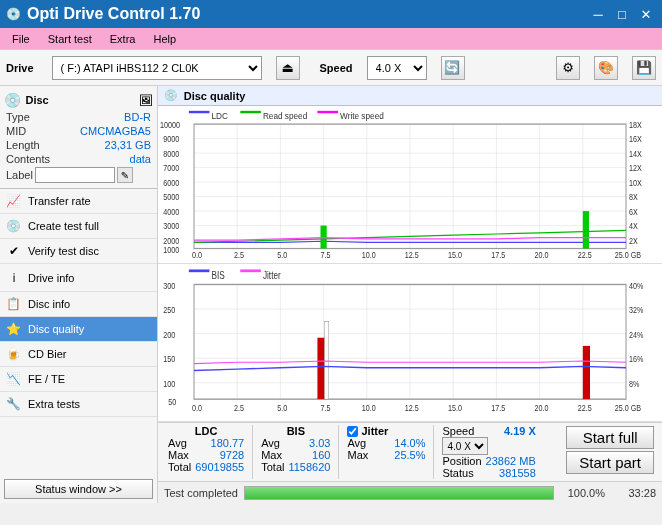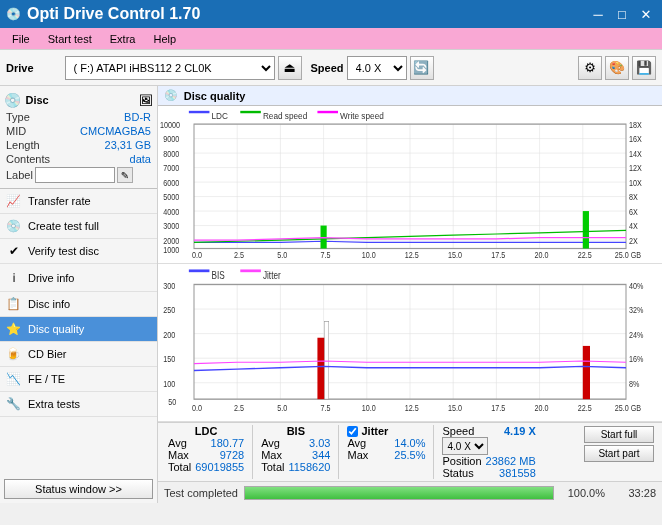--- a/index.html
+++ b/index.html
@@ -9,23 +9,23 @@
     .title-bar { background: #1a6eb5; color: white; display: flex; align-items: center; justify-content: space-between; padding: 4px 6px; height: 28px; }
     .title-bar-left { display: flex; align-items: center; gap: 6px; font-size: 12px; font-weight: 500; }
     .title-bar-right { display: flex; gap: 4px; }
     .title-btn { color: white; background: transparent; border: none; cursor: pointer; font-size: 13px; width: 20px; height: 20px; display: flex; align-items: center; justify-content: center; }
     
     
     .menu-bar { background: #f9a8d4; display: flex; align-items: center; gap: 2px; padding: 2px 4px; height: 22px; border-bottom: 1px solid #d0d0d0; }
     .menu-item { padding: 2px 8px; cursor: pointer; font-size: 11px; }
     
     
-    .toolbar { background: #f5f5f5; display: flex; align-items: center; padding: 3px 6px; gap: 3px; height: 36px; border-bottom: 1px solid #d0d0d0; }
+    .toolbar { background: #f5f5f5; display: flex; align-items: center; padding: 3px 6px; gap: 14px; height: 36px; border-bottom: 1px solid #d0d0d0; }
     .toolbar-label { font-size: 11px; font-weight: 600; margin-right: 4px; }
-    .drive-select { height: 24px; font-size: 11px; border: 1px solid #999; background: white; padding: 1px 4px; min-width: 210px; margin-left: 24px; }
+    .drive-select { height: 24px; font-size: 11px; border: 1px solid #999; background: white; padding: 1px 4px; min-width: 210px; }
     .toolbar-icon-btn { width: 24px; height: 24px; border: 1px solid #aaa; background: linear-gradient(to bottom, #fff, #e0e0e0); cursor: pointer; display: flex; align-items: center; justify-content: center; font-size: 13px; }
     .speed-label { font-size: 11px; font-weight: 600; margin-left: 6px; }
     .speed-select { height: 24px; font-size: 11px; border: 1px solid #999; background: white; padding: 1px 4px; width: 60px; }
     .toolbar-spacer { flex: 1; }
     
     
     .main { display: flex; height: calc(525px - 28px - 22px - 36px - 22px); }
     
     
     .sidebar { width: 158px; background: #f5f5f5; border-right: 1px solid #d0d0d0; display: flex; flex-direction: column; }
@@ -53,21 +53,21 @@
     
     
     .charts-area { flex: 1; display: flex; flex-direction: column; padding: 0; }
     .chart-wrapper { flex: 1; position: relative; border-bottom: 1px solid #ddd; }
     .chart-svg { width: 100%; height: 100%; }
     
     
     .stats-bar { background: #f5f5f5; border-top: 1px solid #d0d0d0; padding: 2px 4px; display: flex; align-items: flex-start; gap: 0; }
     
     .btn-right { display: flex; flex-direction: column; gap: 2px; padding: 1px 4px; }
-    .action-btn { padding: 2px 12px; font-size: 10px; border: 1px solid #999; background: linear-gradient(to bottom, #fff, #e0e0e0); cursor: pointer; min-width: 70px; text-align: center; }
+    .action-btn { padding: 2px 12px; font-size: 15px; border: 1px solid #999; background: linear-gradient(to bottom, #fff, #e0e0e0); cursor: pointer; min-width: 70px; text-align: center; }
     
     
     .progress-bar-container { background: #f0f0f0; border-top: 1px solid #d0d0d0; padding: 3px 6px; display: flex; align-items: center; gap: 6px; height: 22px; }
     .progress-bar-outer { flex: 1; background: #e0e0e0; border: 1px solid #aaa; height: 14px; }
     .progress-bar-inner { height: 100%; background: linear-gradient(to bottom, #80e080, #40c040); }
     .progress-text { font-size: 11px; color: #333; min-width: 45px; text-align: right; }
     .status-text { font-size: 11px; color: #333; min-width: 60px; }
     
     .opti-logo { font-size: 16px; font-weight: bold; color: white; }
 
@@ -364,21 +364,21 @@
         <div style="width:1px; background:#ccc; margin: 0 2px; align-self:stretch;"></div>
 
         <div style="padding: 0 6px; min-width:65px;">
           <div style="text-align:center; font-weight:bold; font-size:11px;">BIS</div>
           <div style="display:flex; justify-content:space-between; gap:4px;">
             <span>Avg</span>
             <span style="color:#0066cc;">3.03</span>
           </div>
           <div style="display:flex; justify-content:space-between; gap:4px;">
             <span>Max</span>
-            <span style="color:#0066cc;">344</span>
+            <span style="color:#0066cc;">160</span>
           </div>
           <div style="display:flex; justify-content:space-between; gap:4px;">
             <span>Total</span>
             <span style="color:#0066cc;">1158620</span>
           </div>
         </div>
 
         <div style="width:1px; background:#ccc; margin: 0 2px; align-self:stretch;"></div>
 
         <div style="padding: 0 6px; min-width:90px;">

